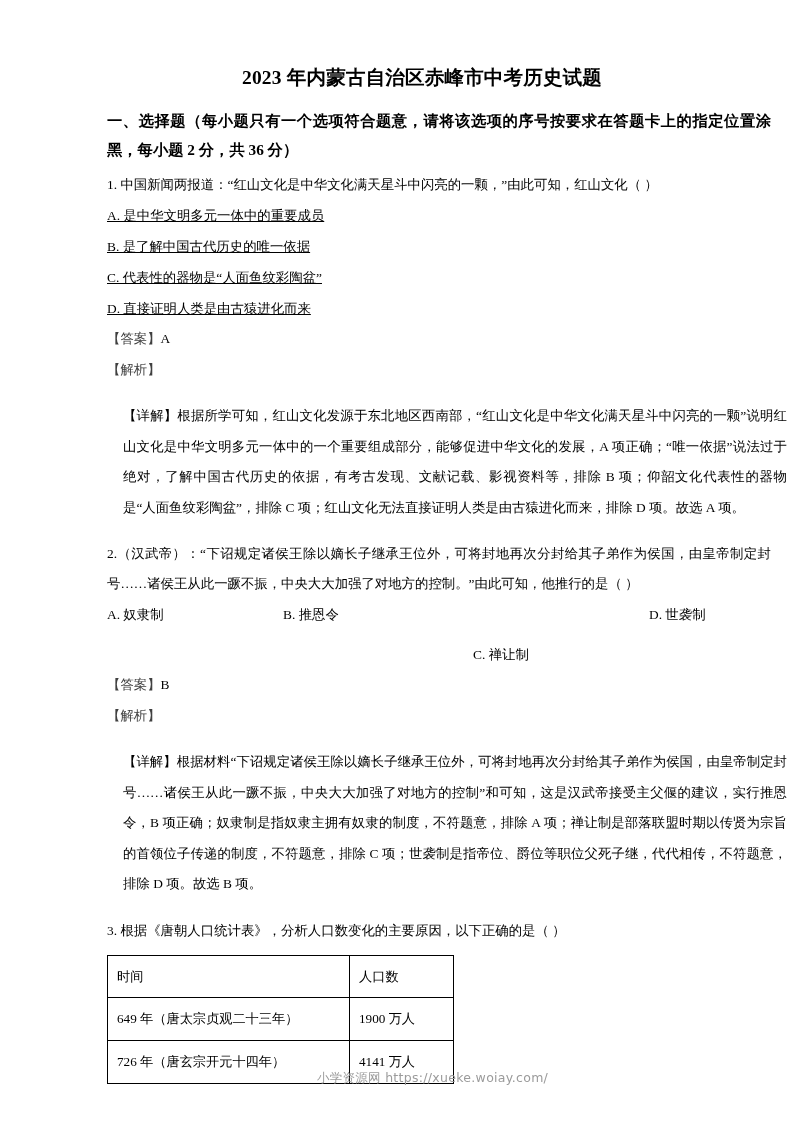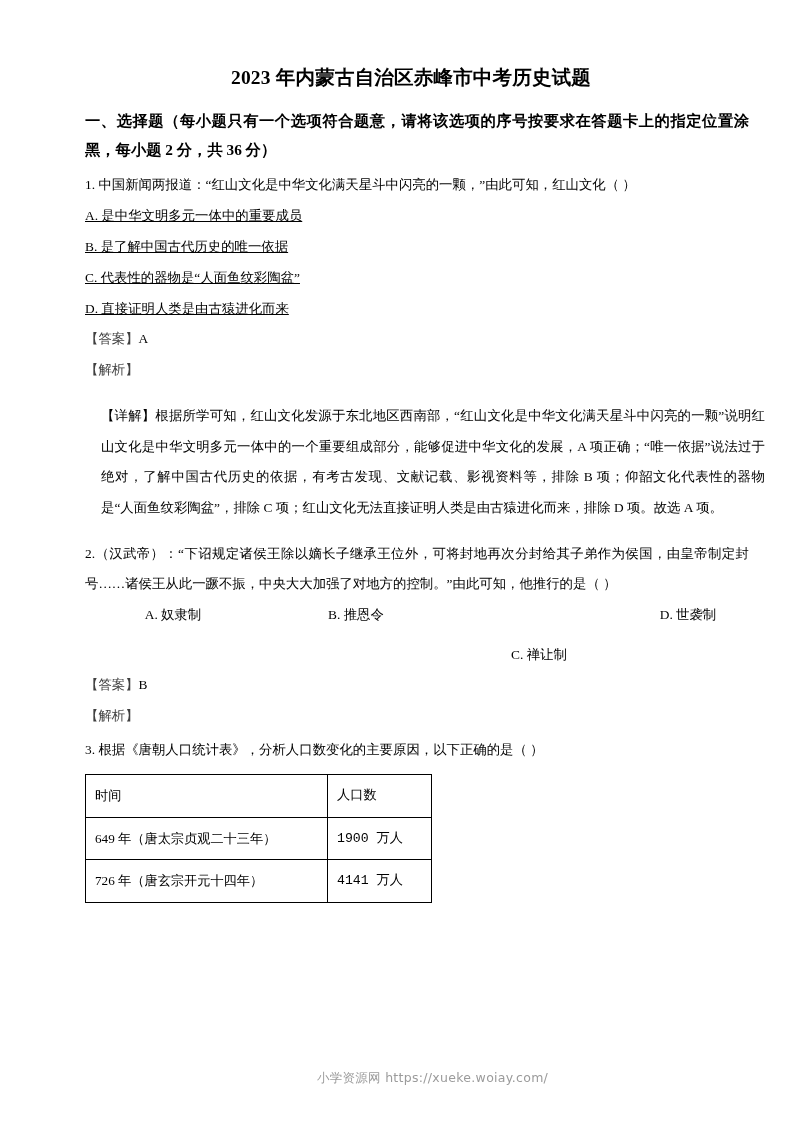--- a/index.html
+++ b/index.html
@@ -14,21 +14,21 @@
     font-family: "Liberation Serif", "DejaVu Serif", serif;
     color: #000000;
     overflow: hidden;
   }
   .page {
     position: absolute;
     left: 0; top: 0;
     width: 793px;
     height: 1122px;
     box-sizing: border-box;
-    padding: 56px 56px 0 85px;
+    padding: 56px 56px 0 107px;
   }
   .doc-title {
     text-align: center;
     font-size: 19.5px;
     font-weight: bold;
     letter-spacing: 0.2px;
     margin: 8px 0 16px 0;
     line-height: 1.4;
   }
   .section-heading {
@@ -61,21 +61,20 @@
   }
   .opt-row {
     display: flex;
     width: 664px;
     font-size: 13.4px;
     line-height: 2.32;
     margin: 0;
   }
   .opt-row .opt-cell {
     white-space: nowrap;
-    text-align: center;
   }
   .opt-row .opt-cell:nth-child(1) { width: 176px; }
   .opt-row .opt-cell:nth-child(2) { width: 190px; }
   .opt-row .opt-cell:nth-child(3) { width: 176px; margin-top: 40px; }
   .opt-row .opt-cell:nth-child(4) { width: 122px; }
   .tag-line {
     font-size: 13.4px;
     line-height: 2.28;
     margin: 0;
   }
@@ -97,21 +96,21 @@
     width: 308px;
   }
   .stat-table td {
     border: 1px solid #000000;
     font-size: 13.2px;
     line-height: 1.5;
     padding: 11px 9px 11px 9px;
     vertical-align: middle;
   }
   .stat-table td.col-time { width: 223px; }
-  .stat-table td.col-pop  { width: 85px; font-family: Liberation Mono, monospace; }
+  .stat-table td.col-pop  { width: 85px; }
   .watermark {
     position: absolute;
     left: 0;
     top: 1070px;
     width: 793px;
     text-align: center;
     font-family: "DejaVu Sans", "Liberation Sans", sans-serif;
     font-size: 12.5px;
     color: #9b9b9b;
     letter-spacing: 0.3px;
@@ -143,20 +142,21 @@
   <div>
     <div class="q-stem">2.（汉武帝）：“下诏规定诸侯王除以嫡长子继承王位外，可将封地再次分封给其子弟作为侯国，由皇帝制定封号……诸侯王从此一蹶不振，中央大大加强了对地方的控制。”由此可知，他推行的是（        ）</div>
     <div class="opt-row">
       <span class="opt-cell">A. 奴隶制</span>
       <span class="opt-cell">B. 推恩令</span>
       <span class="opt-cell">C. 禅让制</span>
       <span class="opt-cell">D. 世袭制</span>
     </div>
     <div class="tag-line"><span class="tag">【答案】</span><span>B</span></div>
     <div class="tag-line"><span class="tag">【解析】</span></div>
+    <div class="analysis">【详解】根据材料“下诏规定诸侯王除以嫡长子继承王位外，可将封地再次分封给其子弟作为侯国，由皇帝制定封号……诸侯王从此一蹶不振，中央大大加强了对地方的控制”和可知，这是汉武帝接受主父偃的建议，实行推恩令，B 项正确；奴隶制是指奴隶主拥有奴隶的制度，不符题意，排除 A 项；禅让制是部落联盟时期以传贤为宗旨的首领位子传递的制度，不符题意，排除 C 项；世袭制是指帝位、爵位等职位父死子继，代代相传，不符题意，排除 D 项。故选 B 项。</div>
   </div>
 
   <div>
     <div class="q-stem">3. 根据《唐朝人口统计表》，分析人口数变化的主要原因，以下正确的是（        ）</div>
     <table class="stat-table">
       <tbody>
         <tr>
           <td class="col-time">时间</td>
           <td class="col-pop">人口数</td>
         </tr>

